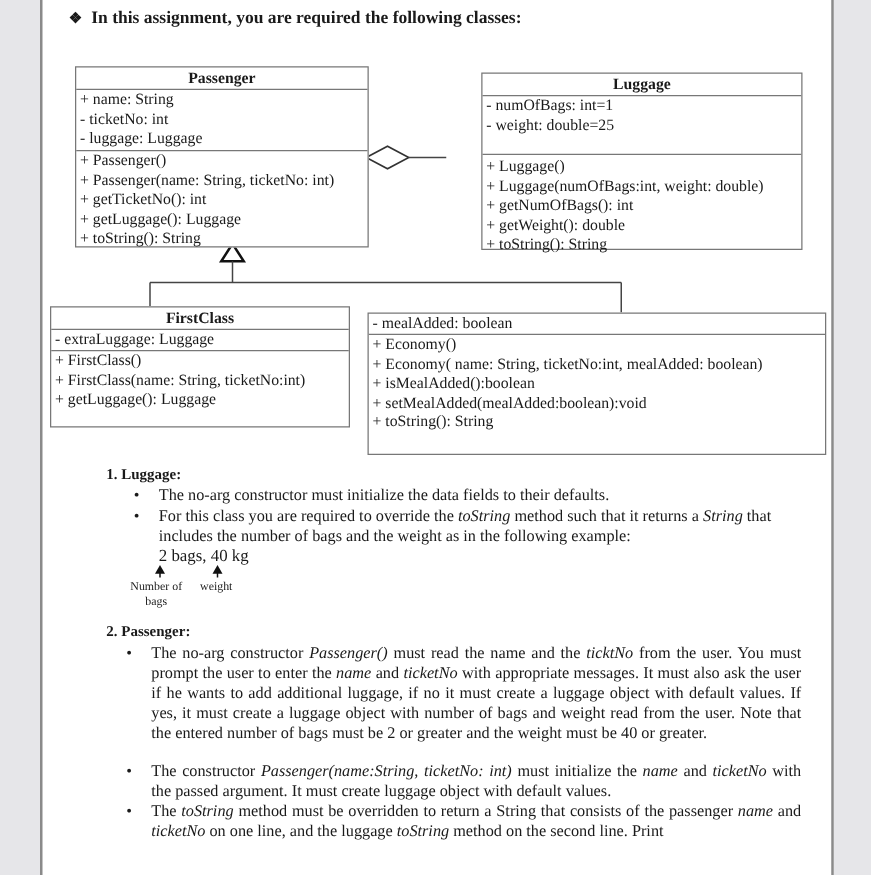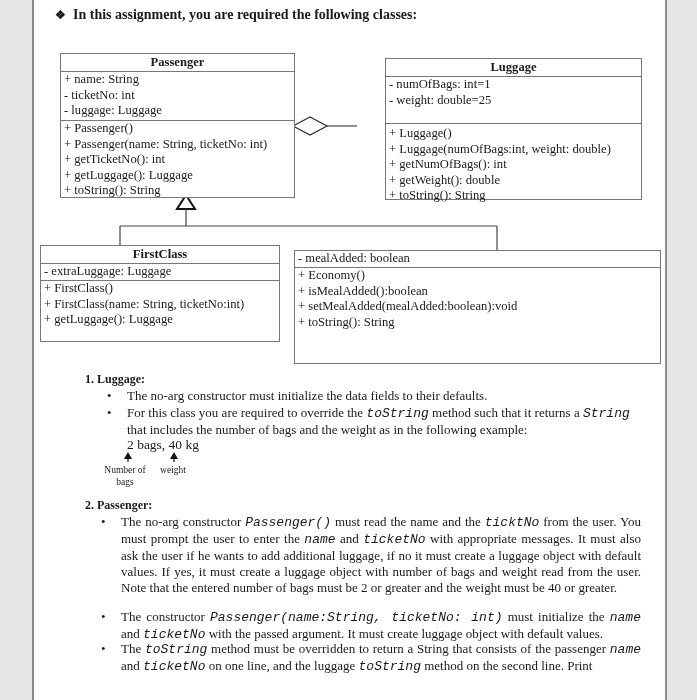--- a/index.html
+++ b/index.html
@@ -42,21 +42,21 @@
   #firstclass .attrs { height: 16px; }
   #economy { left: 294px; top: 250px; width: 365px; height: 112px; }
   #economy .attrs { height: 16px; }
 
   svg.conn { position: absolute; left: 0; top: 0; width: 697px; height: 700px; pointer-events: none; }
   .section-title { position: absolute; font-weight: bold; font-size: 12px; }
   .bul { position: absolute; font-size: 13px; line-height: 16px; }
   .bul .dot { position: absolute; left: -20px; top: 0; }
   .justify { text-align: justify; }
   .small { position: absolute; font-size: 9.5px; line-height: 12px; text-align: center; }
-  i { font-style: italic; font-family: Liberation Mono, monospace; }
+  i { font-style: italic; }
 </style>
 </head>
 <body>
 
 <div class="page"></div>
 
 <div class="heading">
   <span class="bullet">❖</span><span>In this assignment, you are required the following classes:</span>
 </div>
 
@@ -114,20 +114,21 @@
     <div class="row">+ getLuggage(): Luggage</div>
   </div>
 </div>
 
 <div class="uml" id="economy">
   <div class="sec attrs">
     <div class="row">- mealAdded: boolean</div>
   </div>
   <div class="sec">
     <div class="row">+ Economy()</div>
+    <div class="row">+ Economy( name: String, ticketNo:int, mealAdded: boolean)</div>
     <div class="row">+ isMealAdded():boolean</div>
     <div class="row">+ setMealAdded(mealAdded:boolean):void</div>
     <div class="row">+ toString(): String</div>
   </div>
 </div>
 
 <div class="section-title" style="left:85px; top:372px;">1.  Luggage:</div>
 
 <div class="bul" style="left:127px; top:388px; width:520px;">
   <span class="dot">•</span>

